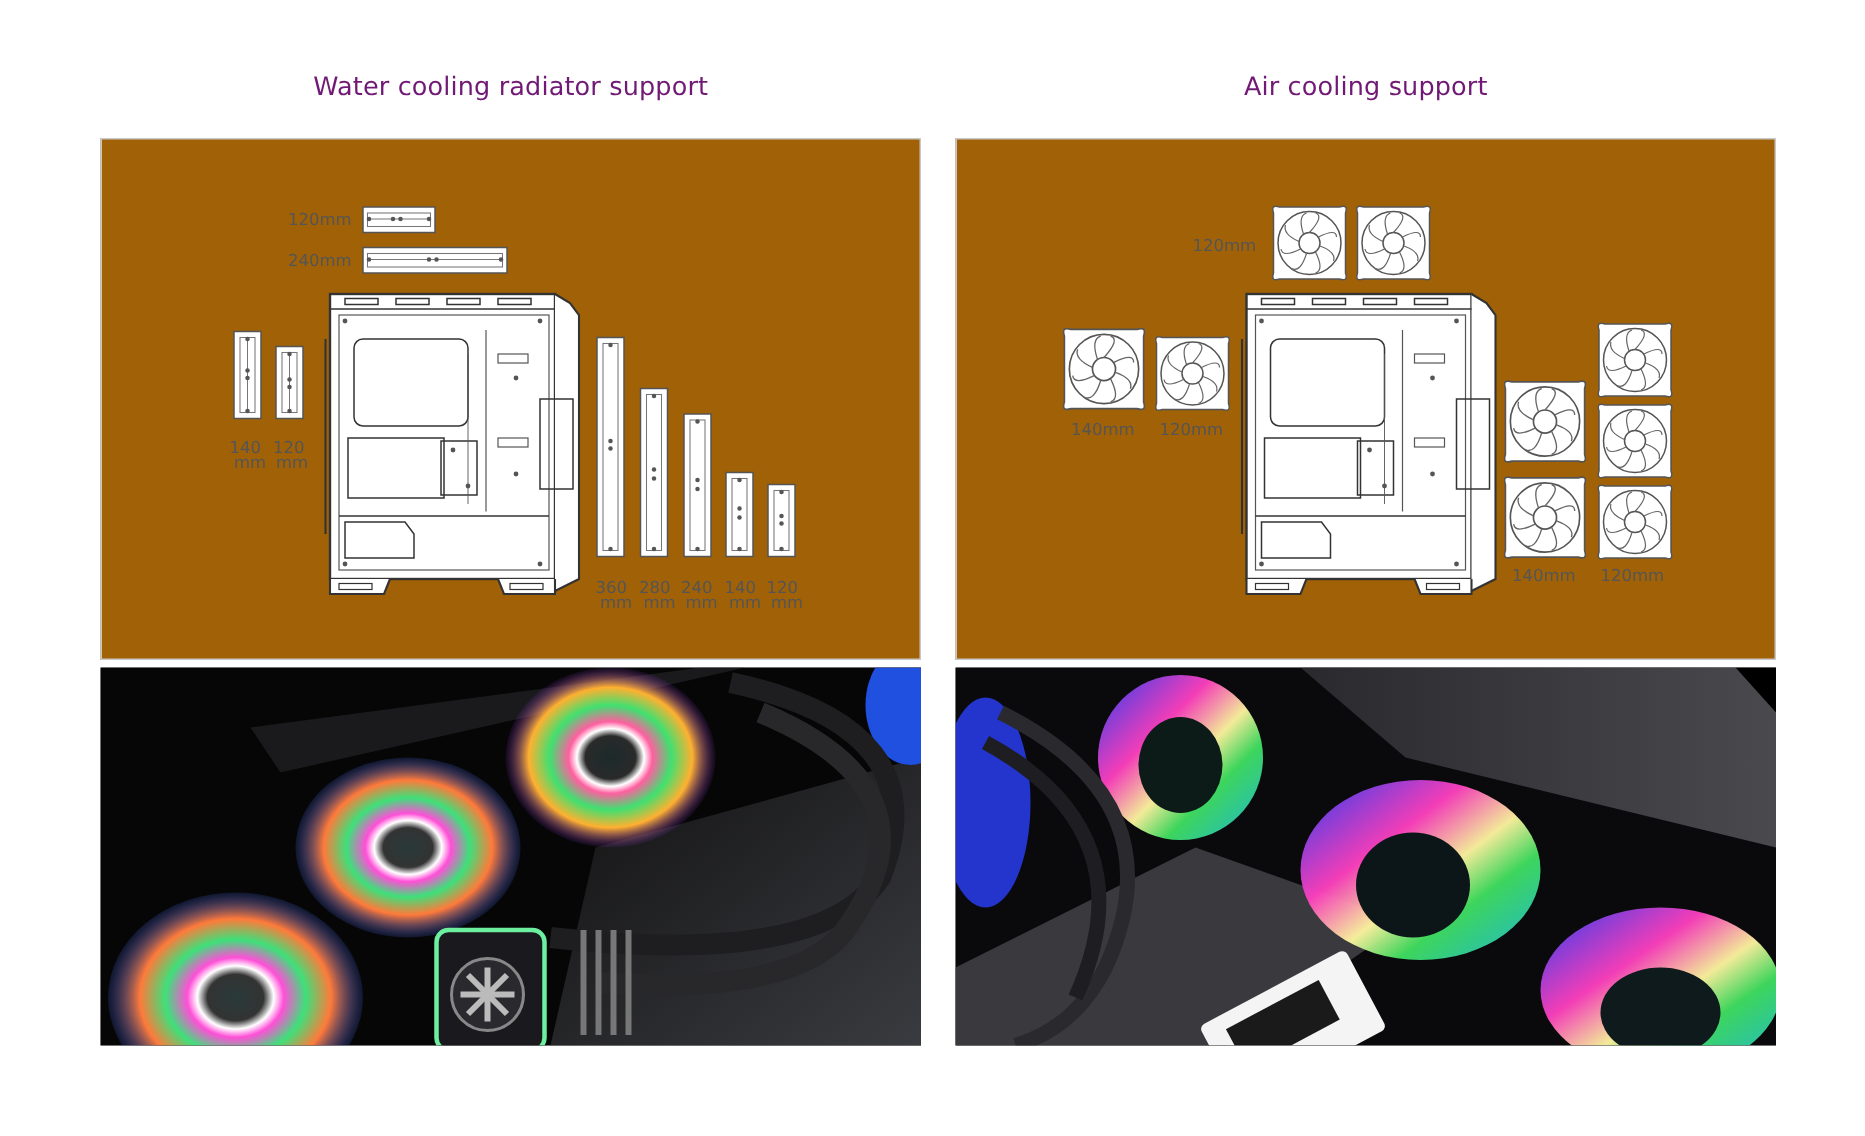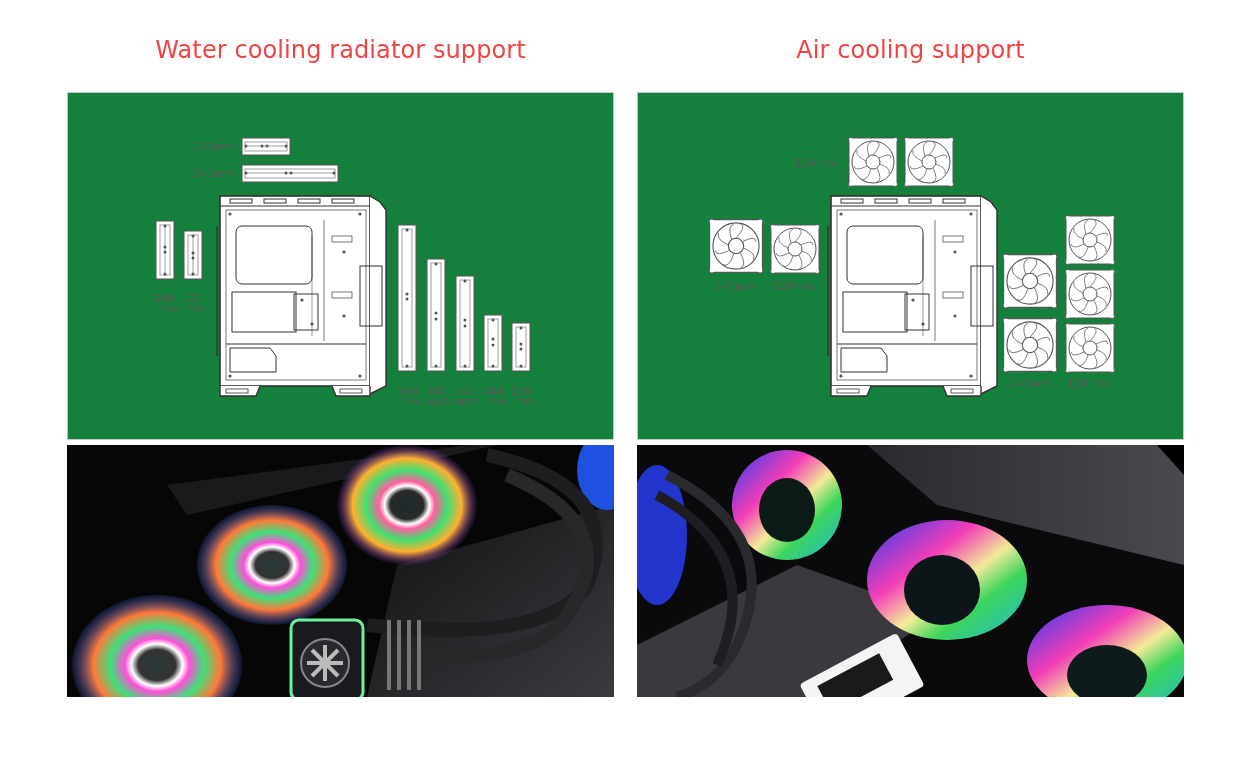--- a/index.html
+++ b/index.html
@@ -1,26 +1,26 @@
 <!DOCTYPE html>
 <html><head>
 <meta charset="utf-8">
 <style>
   html, body { margin: 0; padding: 0; background: #ffffff; }
   body { width: 1243px; height: 757px; position: relative; overflow: hidden; font-family: "DejaVu Sans", sans-serif; }
   .col { position: absolute; top: 0; width: 547px; }
   .col.left { left: 67px; }
   .col.right { left: 637px; }
   .section-title {
-    position: absolute; top: 36px; left: 0; width: 547px; text-align: center;
-    font-family: "DejaVu Sans", sans-serif; font-size: 24px; color: #ef4444; letter-spacing: 0.1px;
+    position: absolute; top: 48px; left: 0; width: 547px; text-align: center;
+    font-family: "DejaVu Sans", sans-serif; font-size: 17px; color: #701a75; letter-spacing: 0.1px;
   }
   .diagram-box {
     position: absolute; top: 92px; left: 0; width: 545px; height: 346px;
-    border: 1px solid #c8c8c8; background: #15803d;
+    border: 1px solid #c8c8c8; background: #a16207;
   }
   .diagram-box svg { position: absolute; left: 0; top: 0; }
   .lbl { font-family: "DejaVu Sans", sans-serif; font-size: 11px; fill: #555; }
   .photo {
     position: absolute; top: 445px; left: 0; width: 547px; height: 252px; overflow: hidden;
     background: #070708;
   }
   .photo svg { position: absolute; left: 0; top: 0; }
 </style>
 </head>

